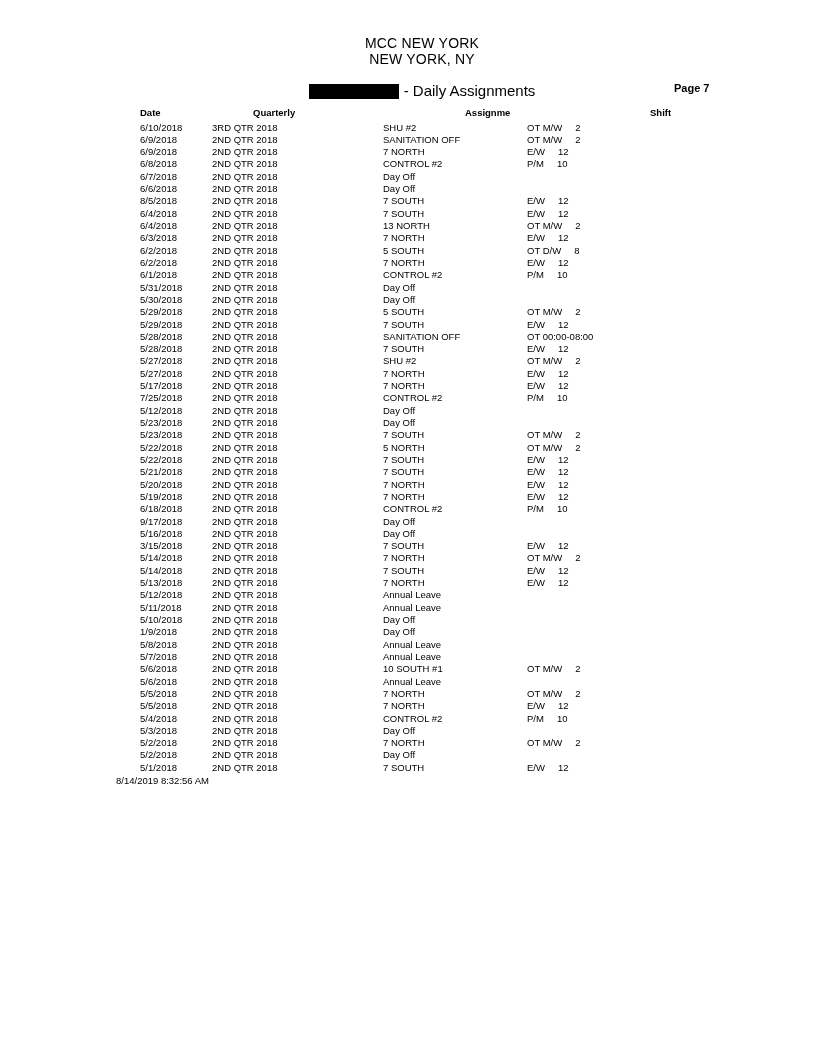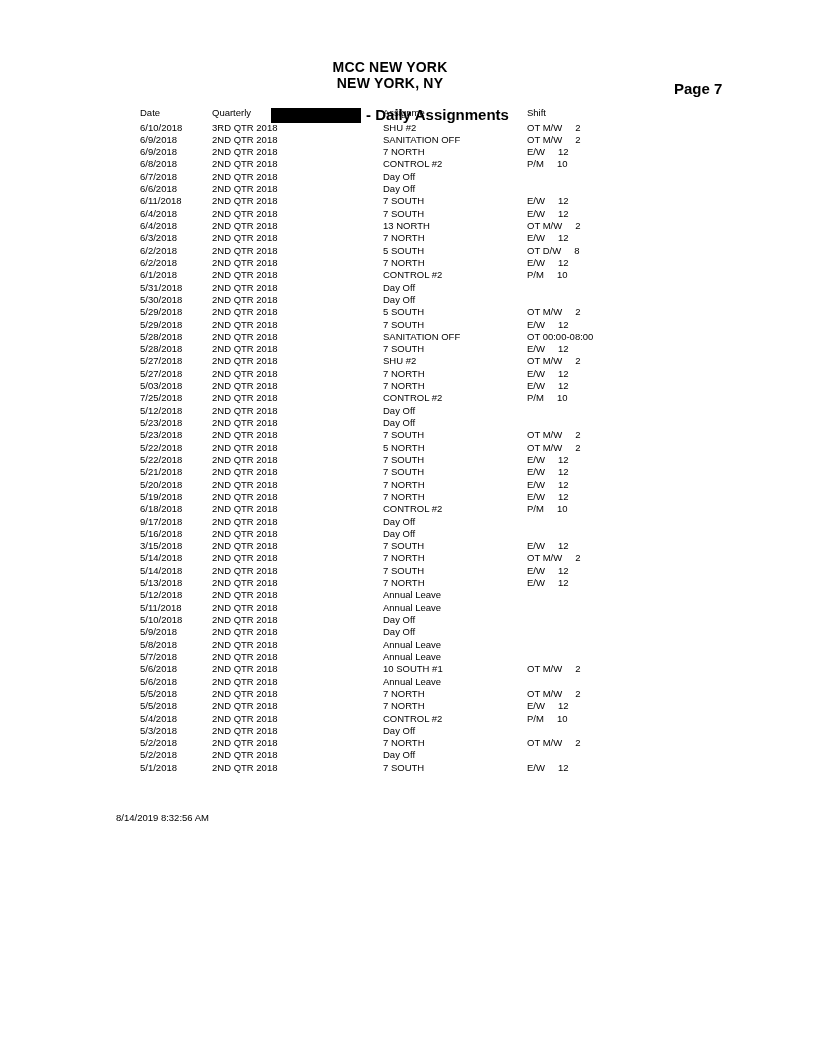--- a/index.html
+++ b/index.html
@@ -5,52 +5,53 @@
   html,body { margin:0; padding:0; background:#ffffff; }
   .page {
     position:relative;
     width:816px; height:1056px;
     background:#ffffff;
     color:#000;
     font-family:"Liberation Sans", sans-serif;
     overflow:hidden;
   }
   .doc-header {
-    position:absolute; top:60px; left:0; width:780px;
-    text-align:center; font-weight:bold;
+    position:absolute; top:36px; left:0; width:780px;
+    text-align:center; font-weight:normal;padding-left:32px;
   }
   .t1, .t2 { font-size:14px; line-height:15.5px; letter-spacing:0.2px; }
   .t3 { font-size:15px; line-height:17px; margin-top:15px; }
   .redact {
     display:inline-block; width:90px; height:15px;
     background:#000; vertical-align:-3px; margin-right:5px;
   }
   .page-num {
     position:absolute; top:82px; left:674px;
-    font-weight:bold; font-size:15px; line-height:13px;
+    font-weight:bold; font-size:11px; line-height:13px;
   }
   .table {
     position:absolute; left:140px; top:106px; width:600px;
     font-size:9.5px;
   }
   .row {
     display:grid;
     grid-template-columns:72px 171px 144px 200px;
     height:12.32px; line-height:12.32px;
     white-space:nowrap;
   }
   .thead.row {
-    font-weight:normal;
+    font-weight:bold;
     height:14px; line-height:14px;
     margin-bottom:1.5px;
+    gap:41px;
   }
   .c-shift .hrs { margin-left:13px; }
   .footer {
     position:absolute; left:116px; top:775px;
-    font-size:9.5px; line-height:12px;margin-top:37px;
+    font-size:9.5px; line-height:12px;
   }
 </style>
 </head>
 <body>
 
 <div class="page">
 
   <div class="doc-header">
     <div class="t1">MCC NEW YORK</div>
     <div class="t2">NEW YORK, NY</div>
@@ -105,21 +106,21 @@
   </div>
 
   <div class="row">
     <span class="c-date">6/6/2018</span>
     <span class="c-qtr">2ND QTR 2018</span>
     <span class="c-assign">Day Off</span>
     <span class="c-shift"><span></span></span>
   </div>
 
   <div class="row">
-    <span class="c-date">6/11/2018</span>
+    <span class="c-date">8/5/2018</span>
     <span class="c-qtr">2ND QTR 2018</span>
     <span class="c-assign">7 SOUTH</span>
     <span class="c-shift"><span>E/W</span><span class="hrs">12</span></span>
   </div>
 
   <div class="row">
     <span class="c-date">6/4/2018</span>
     <span class="c-qtr">2ND QTR 2018</span>
     <span class="c-assign">7 SOUTH</span>
     <span class="c-shift"><span>E/W</span><span class="hrs">12</span></span>
@@ -210,21 +211,21 @@
   </div>
 
   <div class="row">
     <span class="c-date">5/27/2018</span>
     <span class="c-qtr">2ND QTR 2018</span>
     <span class="c-assign">7 NORTH</span>
     <span class="c-shift"><span>E/W</span><span class="hrs">12</span></span>
   </div>
 
   <div class="row">
-    <span class="c-date">5/03/2018</span>
+    <span class="c-date">5/17/2018</span>
     <span class="c-qtr">2ND QTR 2018</span>
     <span class="c-assign">7 NORTH</span>
     <span class="c-shift"><span>E/W</span><span class="hrs">12</span></span>
   </div>
 
   <div class="row">
     <span class="c-date">7/25/2018</span>
     <span class="c-qtr">2ND QTR 2018</span>
     <span class="c-assign">CONTROL #2</span>
     <span class="c-shift"><span>P/M</span><span class="hrs">10</span></span>
@@ -350,21 +351,21 @@
   </div>
 
   <div class="row">
     <span class="c-date">5/10/2018</span>
     <span class="c-qtr">2ND QTR 2018</span>
     <span class="c-assign">Day Off</span>
     <span class="c-shift"><span></span></span>
   </div>
 
   <div class="row">
-    <span class="c-date">5/9/2018</span>
+    <span class="c-date">1/9/2018</span>
     <span class="c-qtr">2ND QTR 2018</span>
     <span class="c-assign">Day Off</span>
     <span class="c-shift"><span></span></span>
   </div>
 
   <div class="row">
     <span class="c-date">5/8/2018</span>
     <span class="c-qtr">2ND QTR 2018</span>
     <span class="c-assign">Annual Leave</span>
     <span class="c-shift"><span></span></span>

